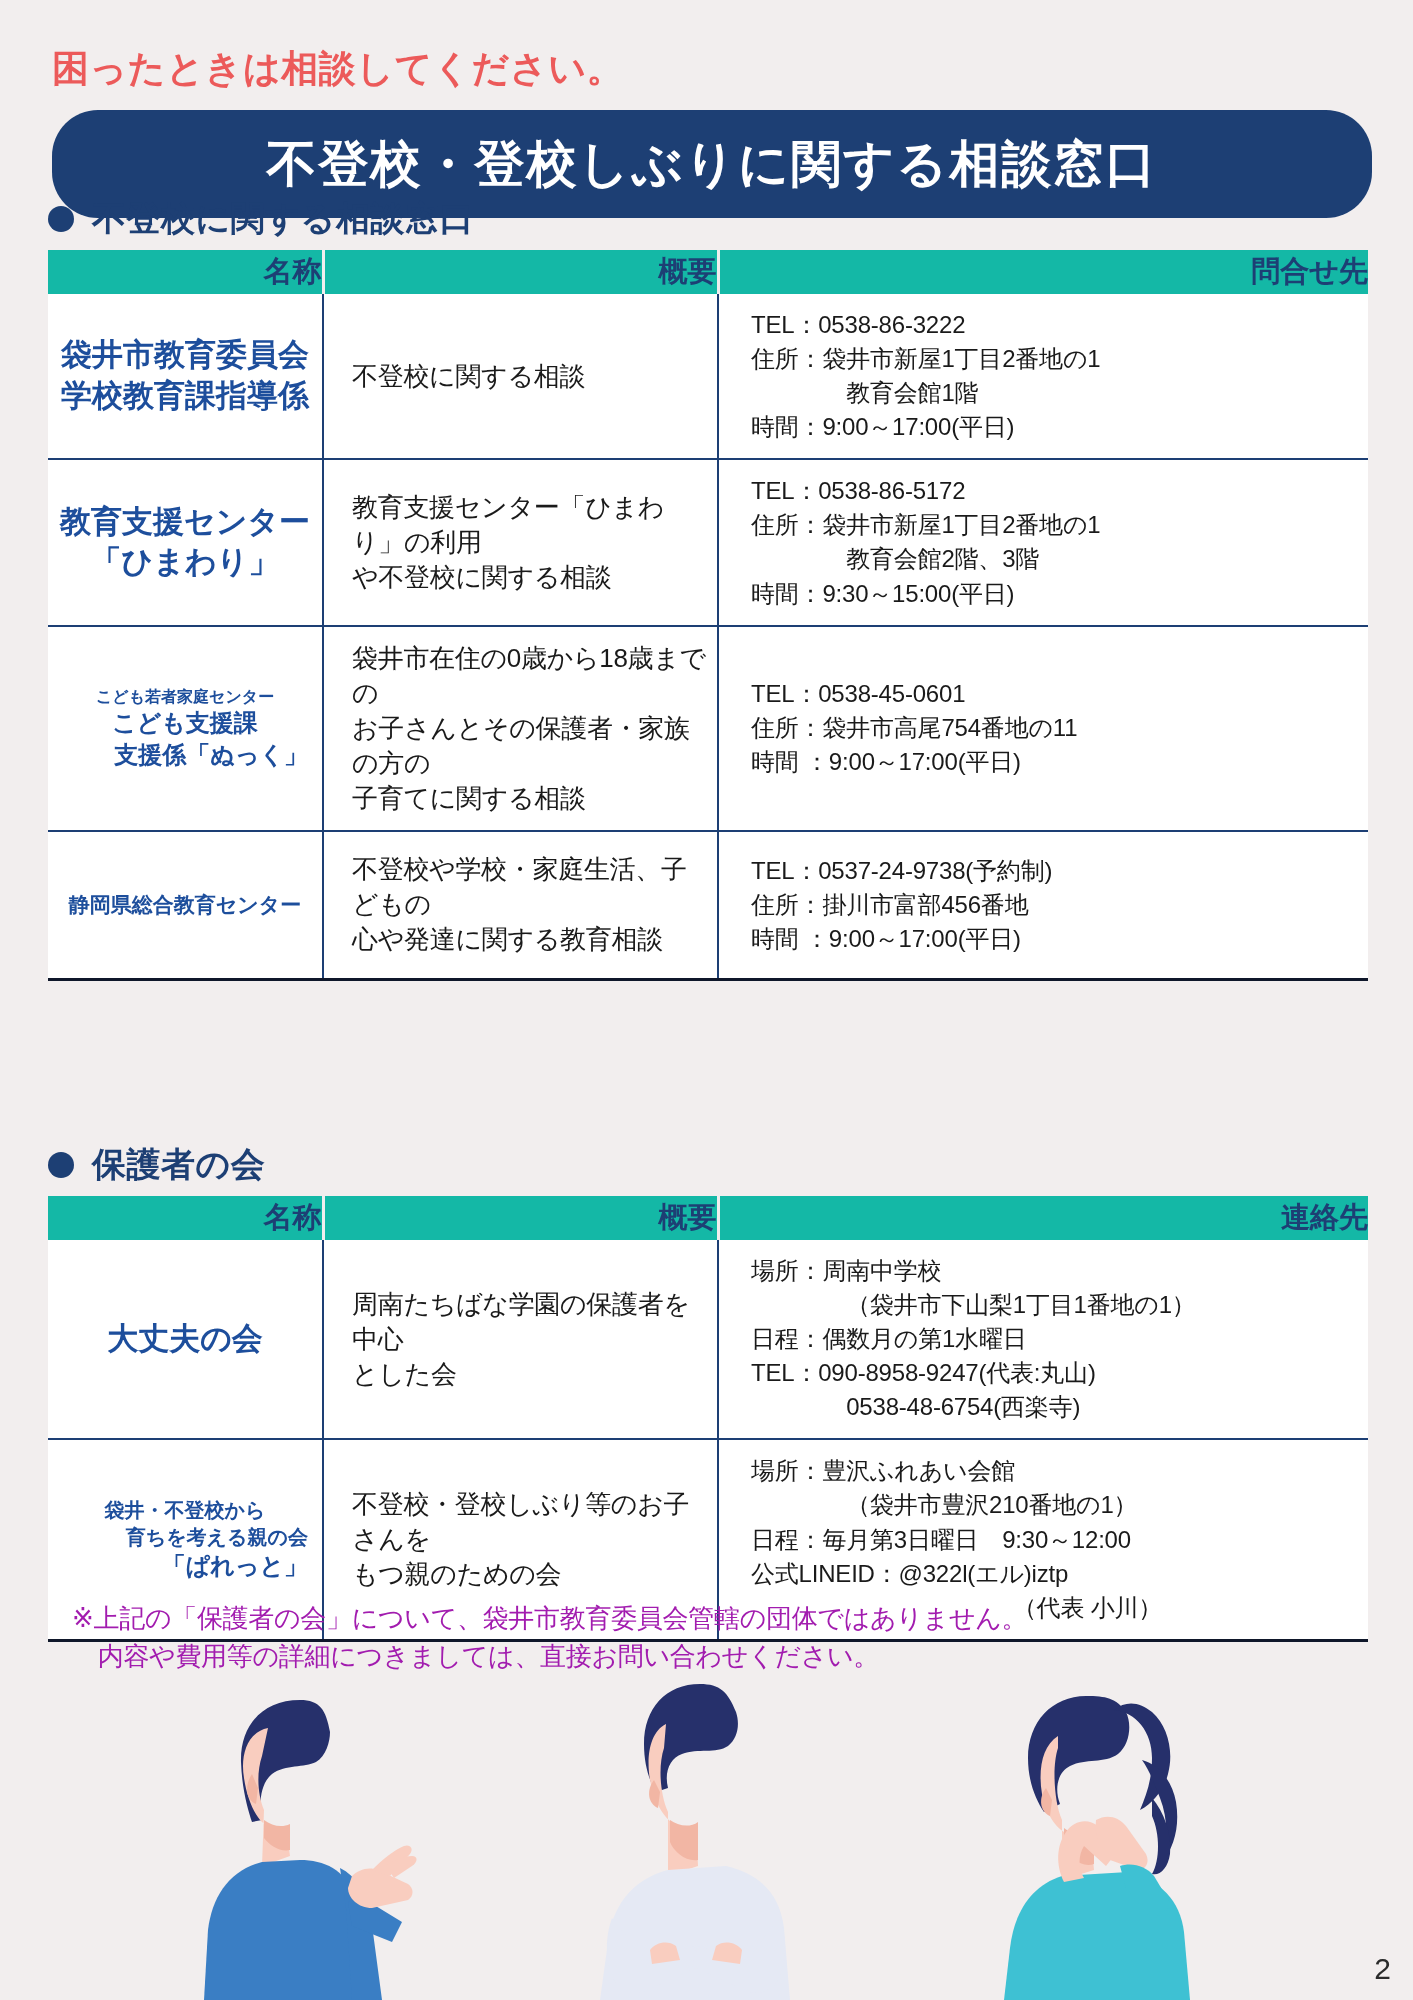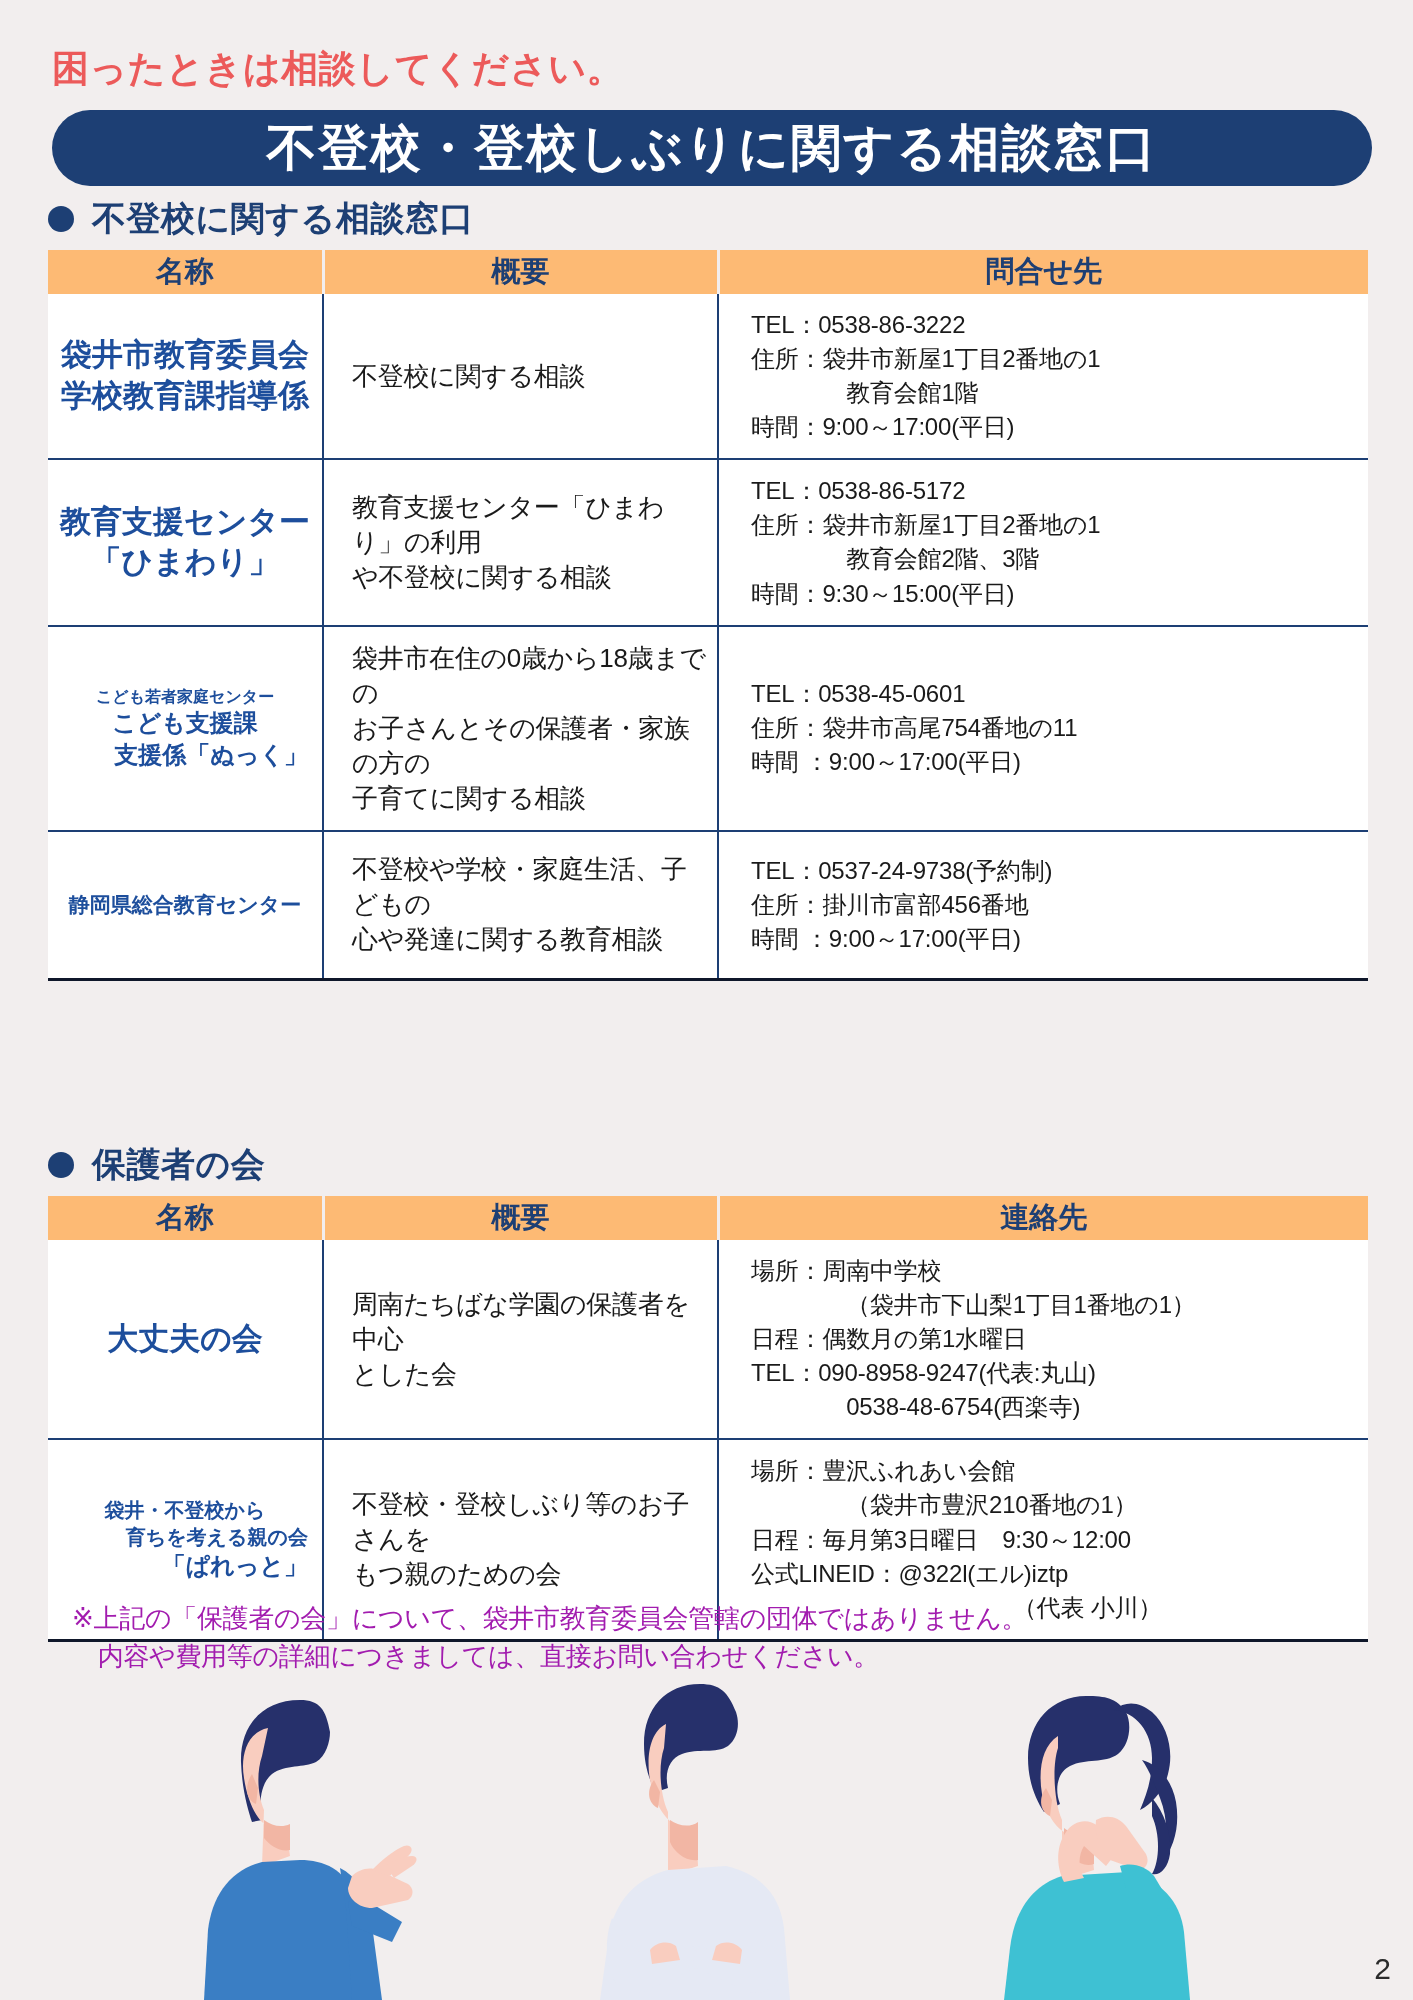--- a/index.html
+++ b/index.html
@@ -29,21 +29,21 @@
     color: #ec5a5a;
     letter-spacing: 0.5px;
     white-space: nowrap;
   }
 
   .title-pill {
     position: absolute;
     left: 52px;
     top: 110px;
     width: 1320px;
-    height: 76px;
+    height: 108px;
     background: #1d3f74;
     border-radius: 46px;
     display: flex;
     align-items: center;
     justify-content: center;
   }
   .title-pill-text {
     color: #ffffff;
     font-size: 50px;
     font-weight: 700;
@@ -80,26 +80,26 @@
     left: 48px;
     width: 1320px;
     border-collapse: collapse;
     table-layout: fixed;
   }
   .tbl col.c-name { width: 275px; }
   .tbl col.c-desc { width: 395px; }
   .tbl col.c-contact { width: 650px; }
 
   .tbl th {
-    background: #fdba74;
+    background: #14b8a6;
     color: #1d3f74;
     font-size: 29px;
     font-weight: 700;
     height: 44px;
-    text-align: center;
+    text-align: right;
     vertical-align: middle;
     border: none;
   }
   .tbl th.sep { border-left: 3px solid #f2eeee; }
 
   .tbl td {
     background: #ffffff;
     border-bottom: 2px solid #1d3f74;
     border-left: 2px solid #1d3f74;
     vertical-align: middle;

